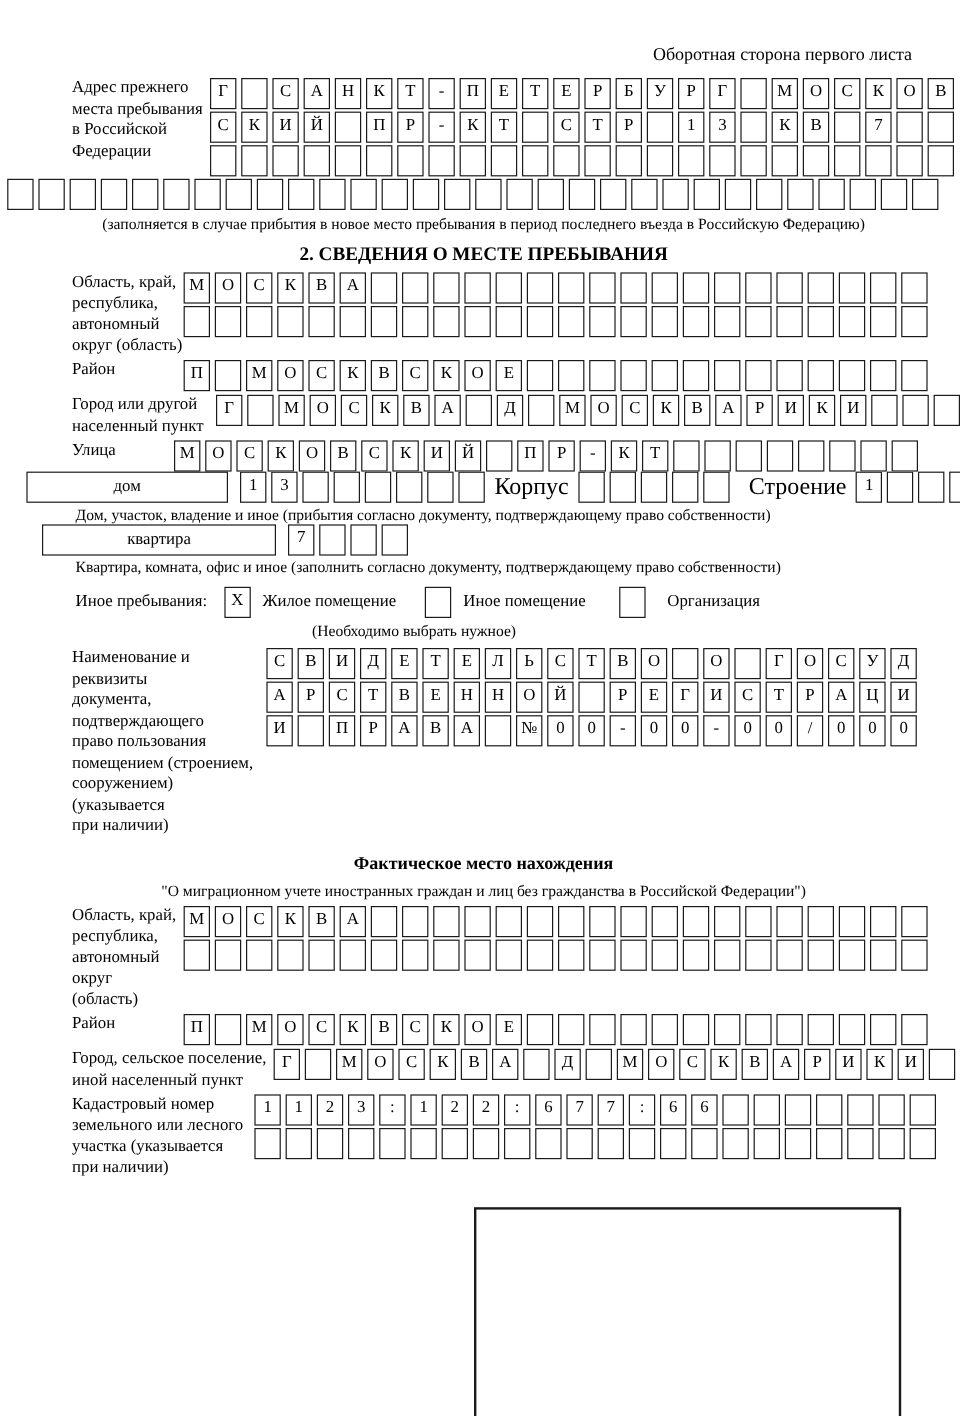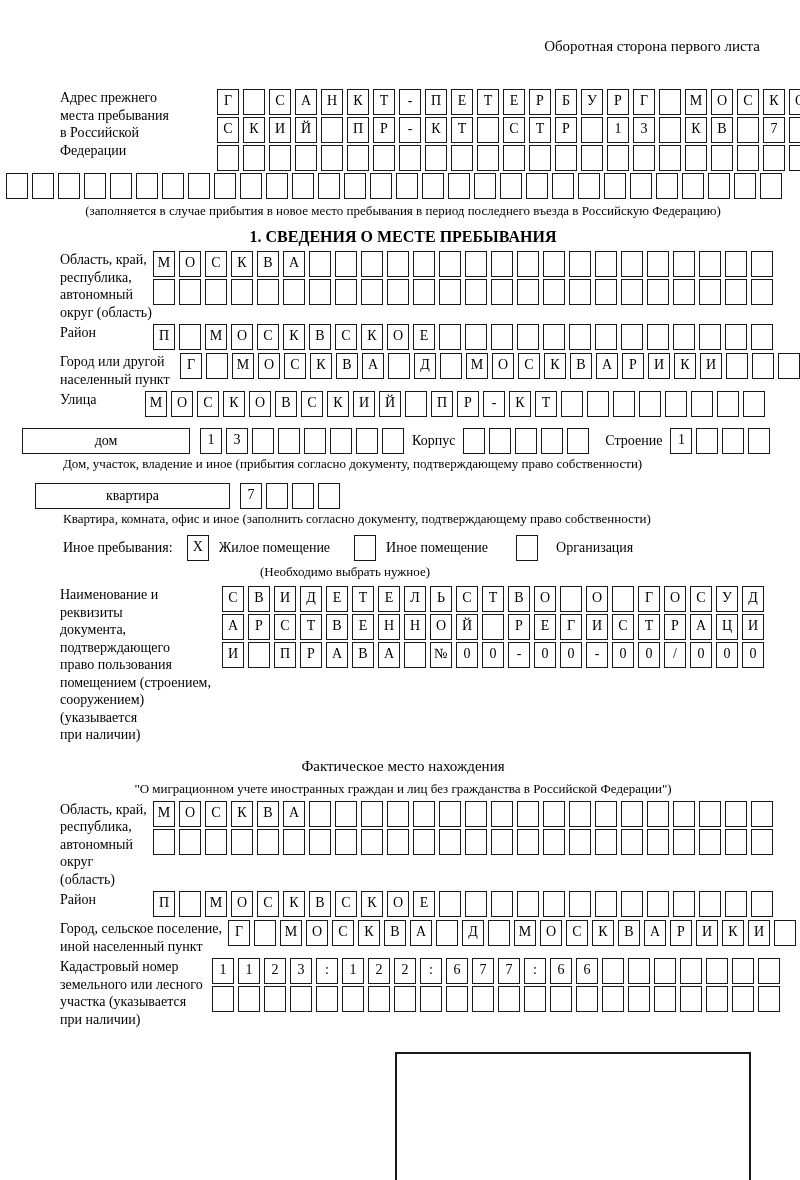--- a/index.html
+++ b/index.html
@@ -24,45 +24,45 @@
   .cell{box-sizing:border-box;flex:none;width:22px;height:26px;border:1.5px solid #1a1a1a;
         text-align:center;font-size:14px;line-height:22px;background:#fff;}
   .fullrow{margin-left:-14px;margin-top:2px;}
 
   .note{font-size:13px;line-height:16px;}
   .center{text-align:center;}
   .mt2{margin-top:2px;}
   .mt4{margin-top:4px;}
 
   .section-title{text-align:center;font-weight:bold;font-size:16px;margin:9px 0 5px;}
-  .sub-title{text-align:center;font-weight:normal;font-size:15px;margin:14px 0 6px;}
-
-  .inline-row{display:flex;align-items:center;margin-top:11px;}
+  .sub-title{text-align:center;font-weight:bold;font-size:15px;margin:14px 0 6px;}
+
+  .inline-row{display:flex;align-items:center;margin-top:0;}
   .wide-box{box-sizing:border-box;border:1.5px solid #1a1a1a;height:26px;text-align:center;
             font-size:14px;line-height:23px;flex:none;}
   .house-box{width:168px;margin-left:2px;margin-right:10px;}
   .apt-box{width:195px;margin-left:15px;margin-right:10px;}
-  .inline-lbl{font-size:14px;padding:0 8px;flex:none;}
+  .inline-lbl{font-size:20px;padding:0 8px;flex:none;}
 
   .stay-row{display:flex;align-items:center;margin-top:8px;padding-left:43px;font-size:14px;}
   .stay-opt{display:flex;align-items:center;}
   .stay-opt .cell{margin:0 10px 0 14px;}
   .stay-note{margin:3px 0 2px 240px;font-size:13px;}
 
   .stamp-box{box-sizing:border-box;margin-left:375px;margin-top:24px;width:356px;height:178px;
              border:2px solid #1a1a1a;}
 </style>
 </head>
 <body>
 
 <div class="page">
 
   <div class="header-note">Оборотная сторона первого листа</div>
 
-  <div class="group" style="margin-top:34px;gap:42px;">
+  <div class="group" style="margin-top:10px;">
     <div class="lbl w155">Адрес прежнего
 места пребывания
 в Российской
 Федерации</div>
     <div class="cellcol">
       <div class="cellrow">
           <span class="cell">Г</span>
           <span class="cell"></span>
           <span class="cell">С</span>
           <span class="cell">А</span>
@@ -168,21 +168,21 @@
       <span class="cell"></span>
       <span class="cell"></span>
       <span class="cell"></span>
       <span class="cell"></span>
       <span class="cell"></span>
       <span class="cell"></span>
       <span class="cell"></span>
     </div>
   <div class="note center mt4">(заполняется в случае прибытия в новое место пребывания в период последнего въезда в Российскую Федерацию)</div>
 
-  <div class="section-title">1. СВЕДЕНИЯ О МЕСТЕ ПРЕБЫВАНИЯ</div>
+  <div class="section-title">2. СВЕДЕНИЯ О МЕСТЕ ПРЕБЫВАНИЯ</div>
 
   <div class="group">
     <div class="lbl w133">Область, край,
 республика,
 автономный
 округ (область)</div>
     <div class="cellcol">
       <div class="cellrow">
           <span class="cell">М</span>
           <span class="cell">О</span>

